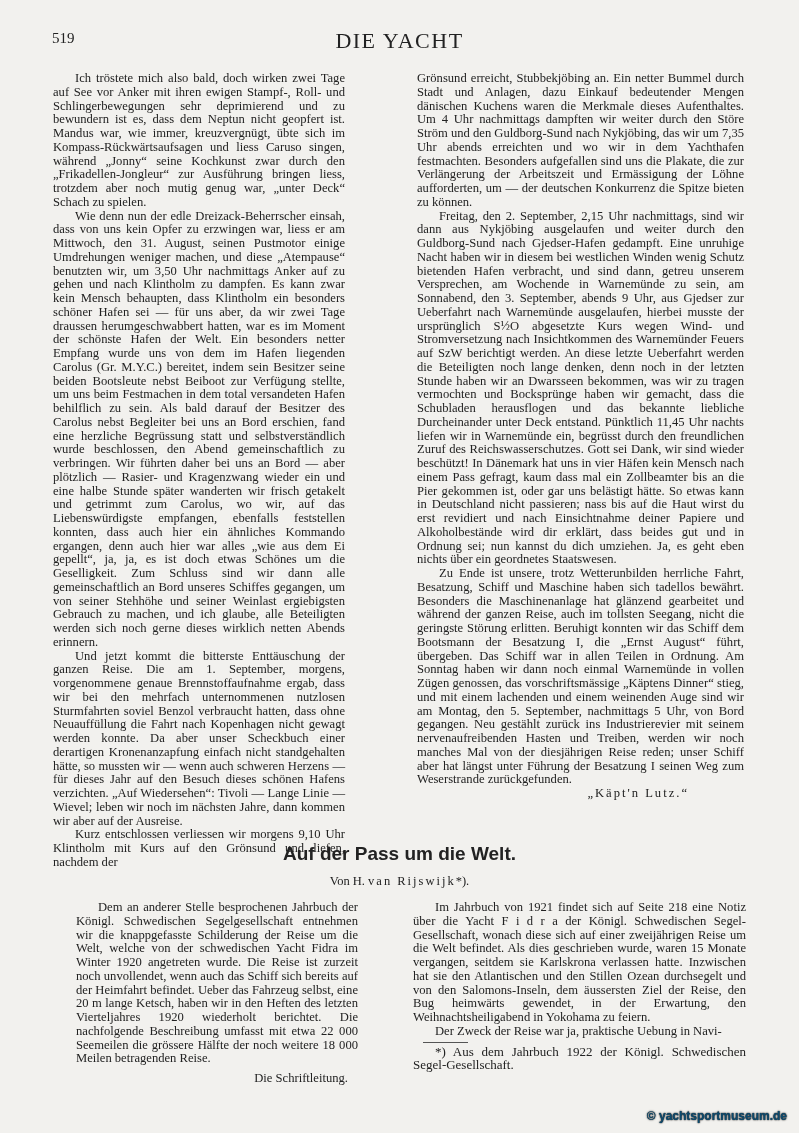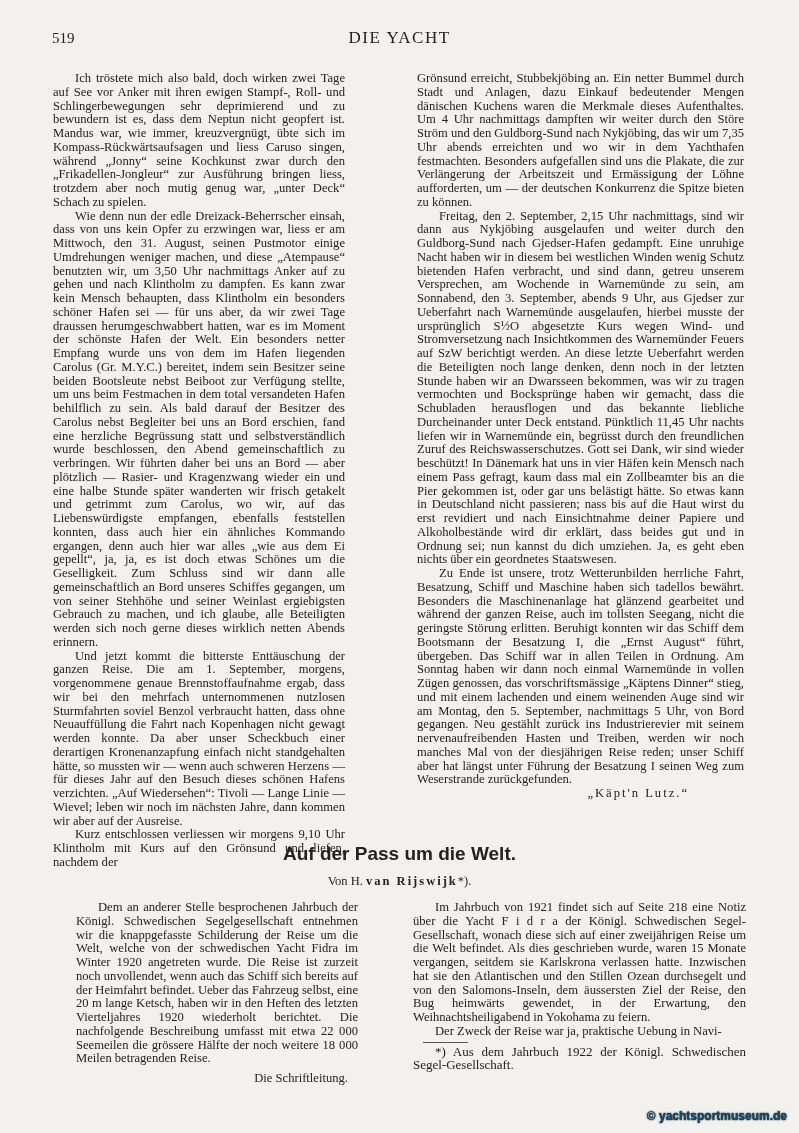--- a/index.html
+++ b/index.html
@@ -4,30 +4,30 @@
 <style>
   html, body { margin: 0; padding: 0; }
   body {
     width: 799px; height: 1133px; overflow: hidden;
     background: #f2f1ee;
     font-family: "Liberation Serif", "DejaVu Serif", serif;
     color: #222;
     position: relative;
   }
   .page-num { position: absolute; left: 52px; top: 30px; font-size: 15px; }
-  .running-head { position: absolute; left: 0; right: 0; top: 28px; text-align: center; font-size: 17px; letter-spacing: 1.5px; }
+  .running-head { position: absolute; left: 0; right: 0; top: 28px; text-align: center; font-size: 22px; letter-spacing: 1.5px; }
   .col { position: absolute; font-size: 12.6px; line-height: 13.75px; text-align: justify; }
   .col p { margin: 0; text-indent: 0; }
   .col p.ind { text-indent: 22px; }
   .col-left { left: 53px; top: 72px; width: 292px; }
   .col-right { left: 417px; top: 72px; width: 327px; }
   .signature { text-align: right; padding-right: 55px; letter-spacing: 2px; }
   .article-title { position: absolute; left: 0; right: 0; top: 843px; text-align: center; font-family: "Liberation Sans", "DejaVu Sans", sans-serif; font-weight: bold; font-size: 19px; }
   .byline { position: absolute; left: 0; right: 0; top: 874px; text-align: center; font-size: 12.5px; }
-  .byline .sp { letter-spacing: 2px; font-weight: bold; }
+  .byline .sp { letter-spacing: 2px; }
   .col2-left { left: 76px; top: 901px; width: 282px; }
   .col2-right { left: 413px; top: 901px; width: 333px; }
   .editor-sign { text-align: right; padding-right: 10px; margin-top: 6px !important; }
   .footnote-rule { width: 45px; border-top: 1px solid #555; margin: 3px 0 2px 10px; }
   .footnote { font-size: 13px; }
   .watermark { position: absolute; right: 12px; bottom: 10px; font-family: "Liberation Sans", "DejaVu Sans", sans-serif; font-size: 12px; font-weight: bold; color: #0c4a6e; text-shadow: 0 0 2px #333, 0 0 1px #000; }
 </style>
 </head>
 <body>
 

